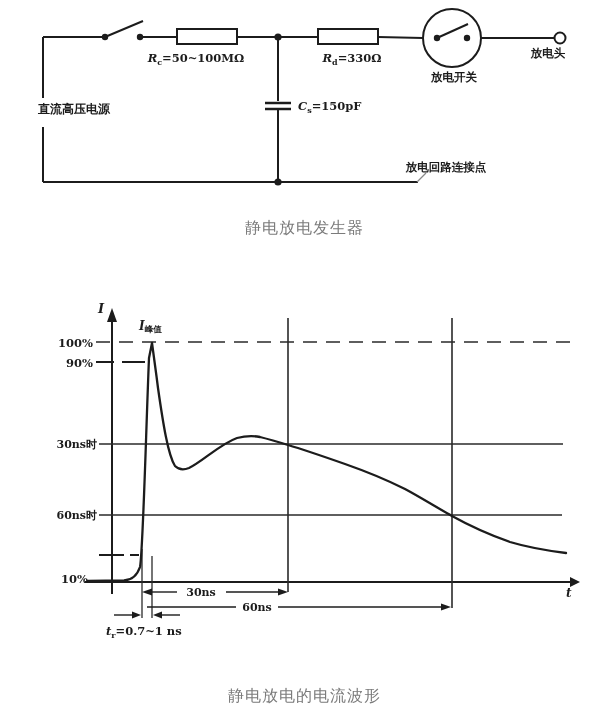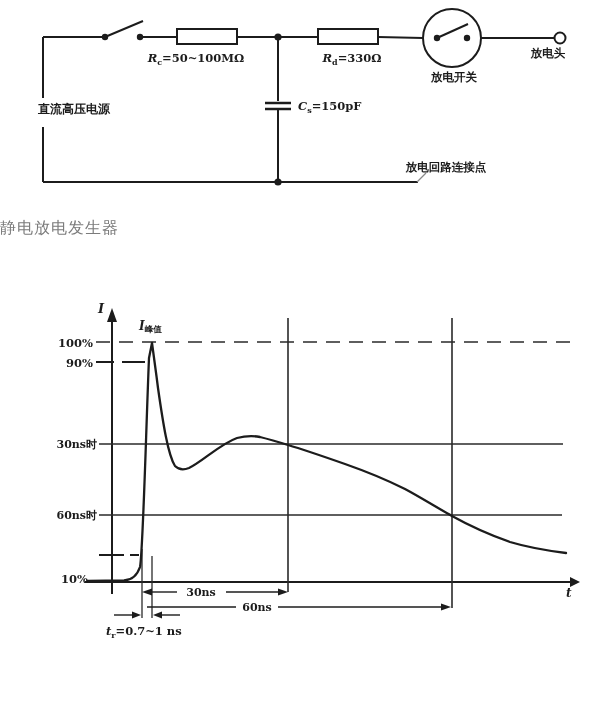--- a/index.html
+++ b/index.html
@@ -2,21 +2,21 @@
 <html><head>
 <meta charset="utf-8">
 <style>
   html,body{margin:0;padding:0;background:#fff;}
   .page{
     position:relative;width:609px;height:711px;background:#ffffff;
     overflow:hidden;font-family:"Liberation Sans",sans-serif;
   }
   svg{position:absolute;left:0;top:0;}
   .caption{
-    position:absolute;left:0;width:609px;
+    position:absolute;left:0;width:609px;text-align:center;
     color:#7b7b7b;font-size:16px;letter-spacing:1px;
     font-family:"Liberation Sans",sans-serif;
   }
   .cap1{top:218px;}
   .cap2{top:686px;}
   text{fill:#1c1c1c;}
   .cjk{font-family:"Liberation Sans",sans-serif;font-weight:700;}
   .math{font-family:"DejaVu Serif","Liberation Serif",serif;font-weight:700;}
   .it{font-style:italic;}
 </style>
@@ -143,14 +143,15 @@
       <text x="88" y="583" text-anchor="end" class="math" font-size="11.5">10%</text>
 
       <text x="201" y="596" text-anchor="middle" class="math" font-size="11">30ns</text>
       <text x="257" y="611" text-anchor="middle" class="math" font-size="11">60ns</text>
 
       <text x="106" y="635" class="math" font-size="11.5"><tspan class="it">t</tspan><tspan dy="3" font-size="8">r</tspan><tspan dy="-3">=0.7~1 ns</tspan></text>
     </g>
   </svg>
 
   <div class="caption cap1">静电放电发生器</div>
+  <div class="caption cap2">静电放电的电流波形</div>
 
 </div>
 
 </body></html>

